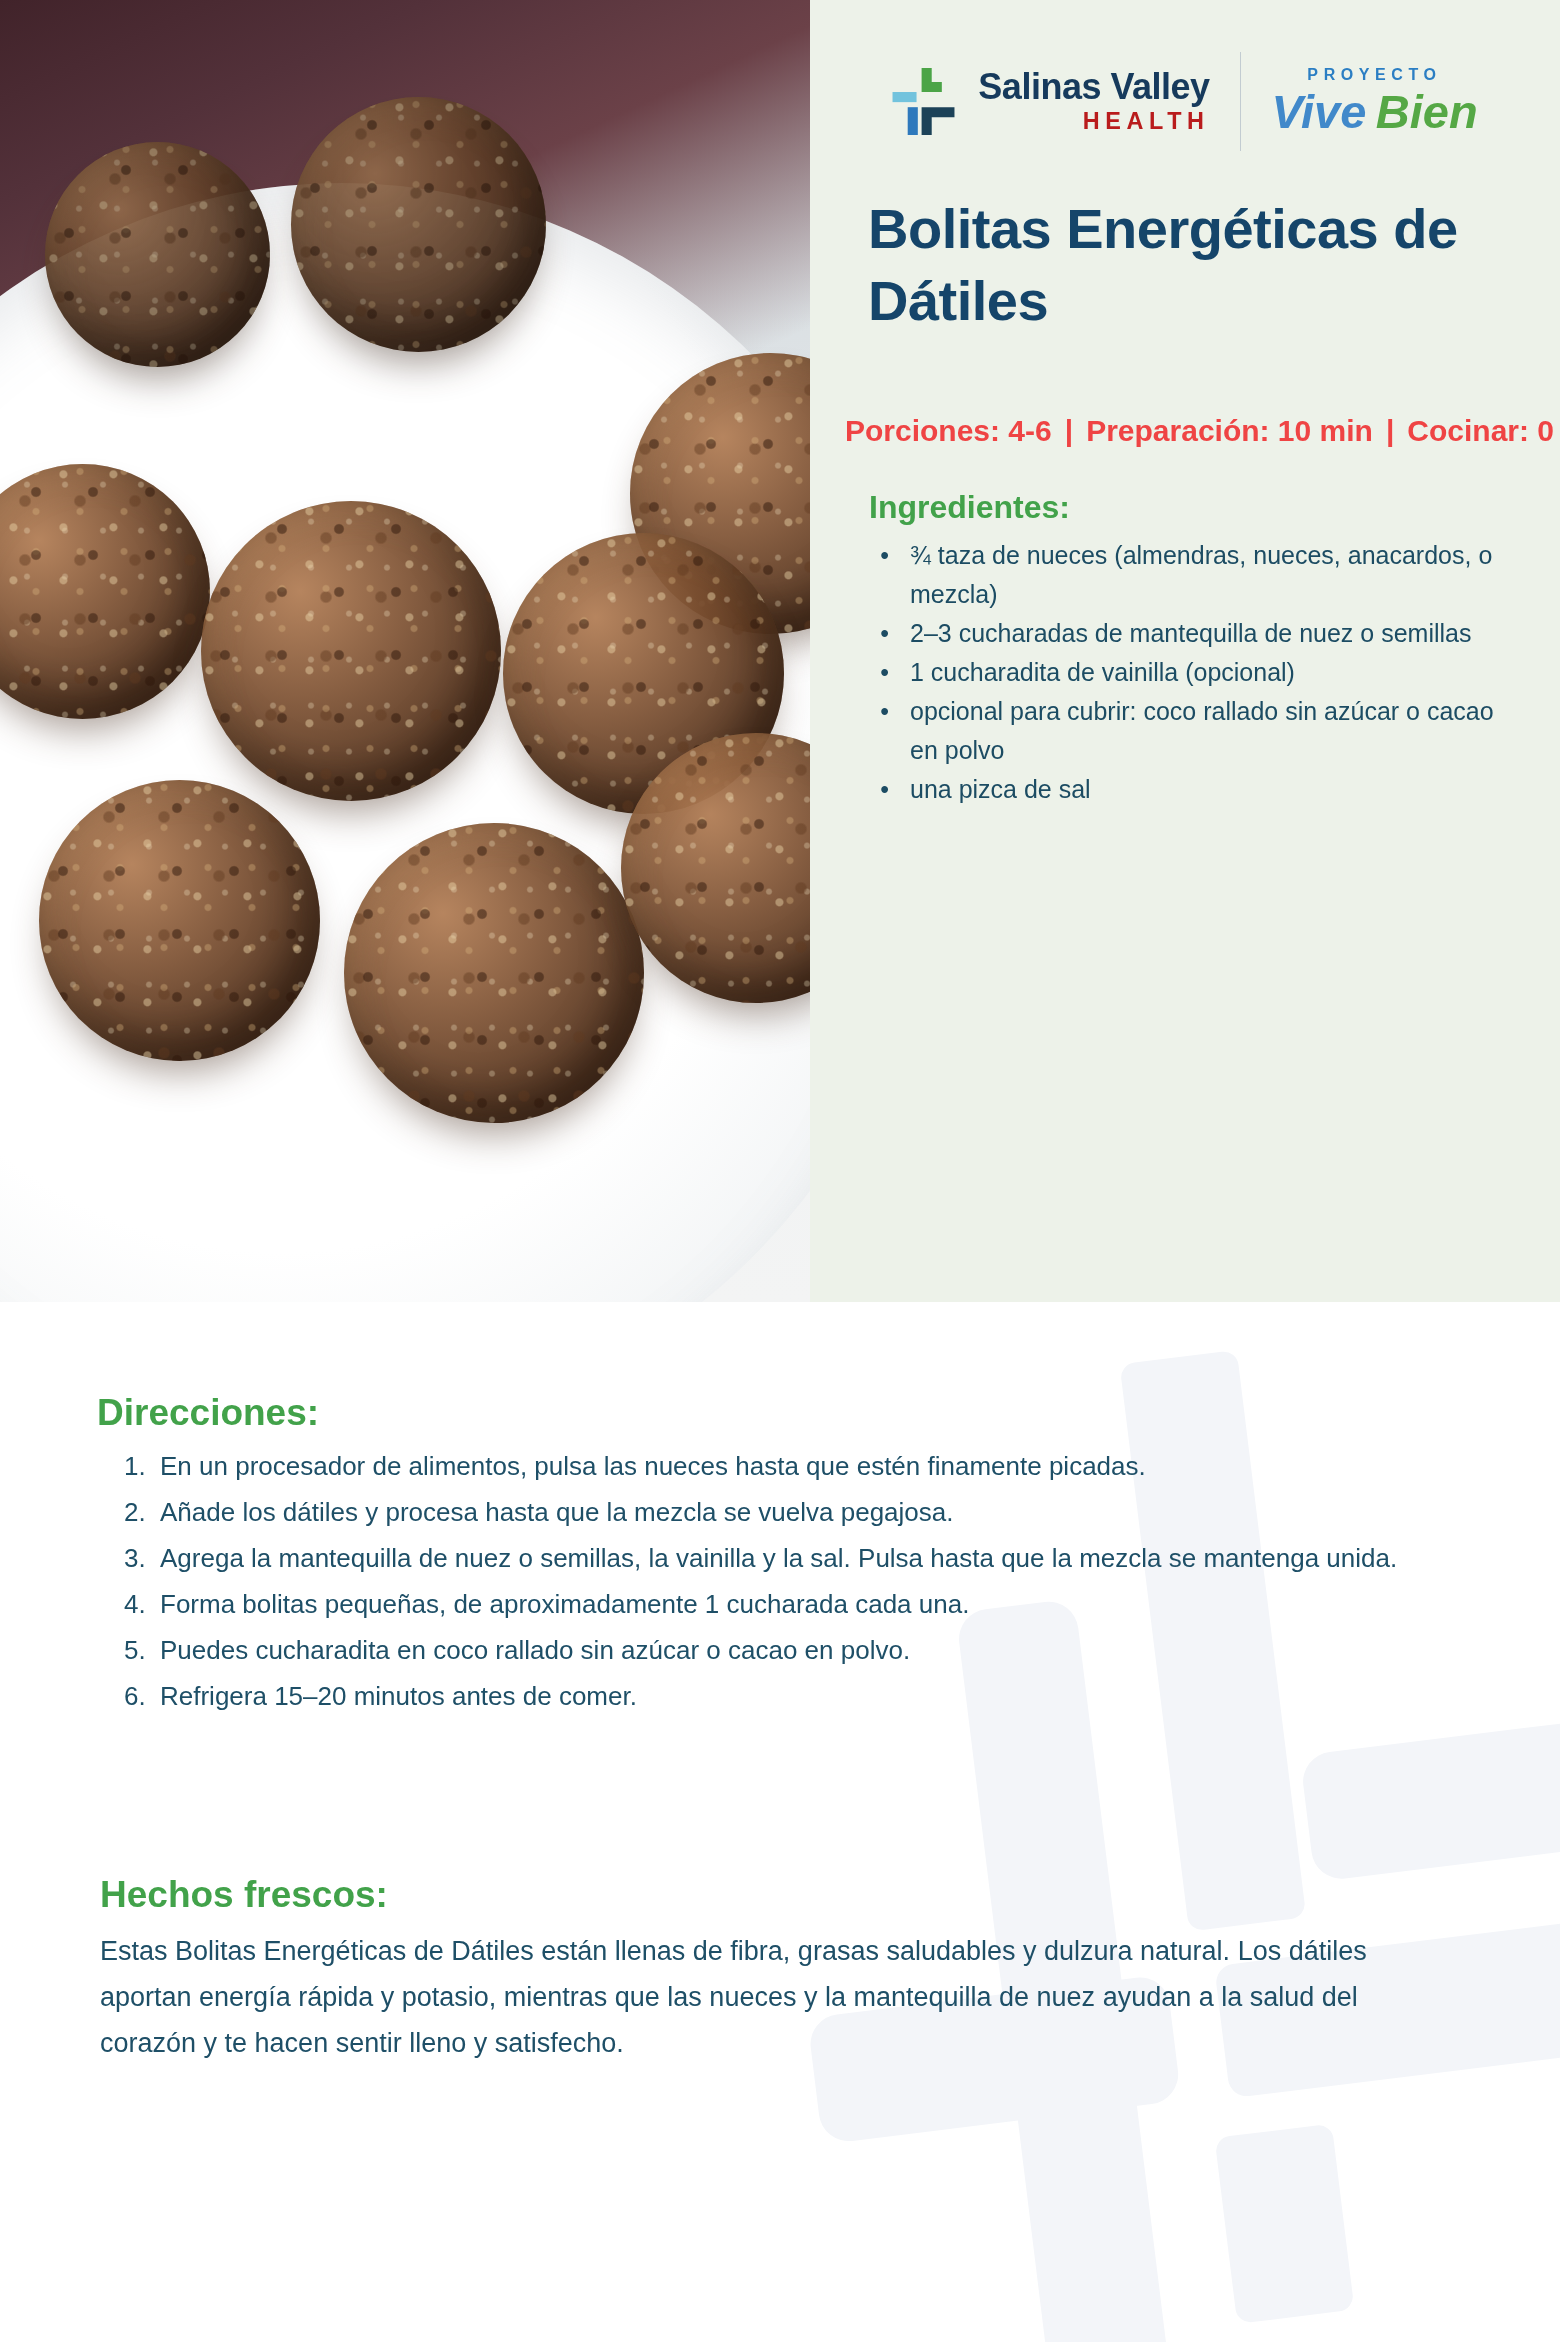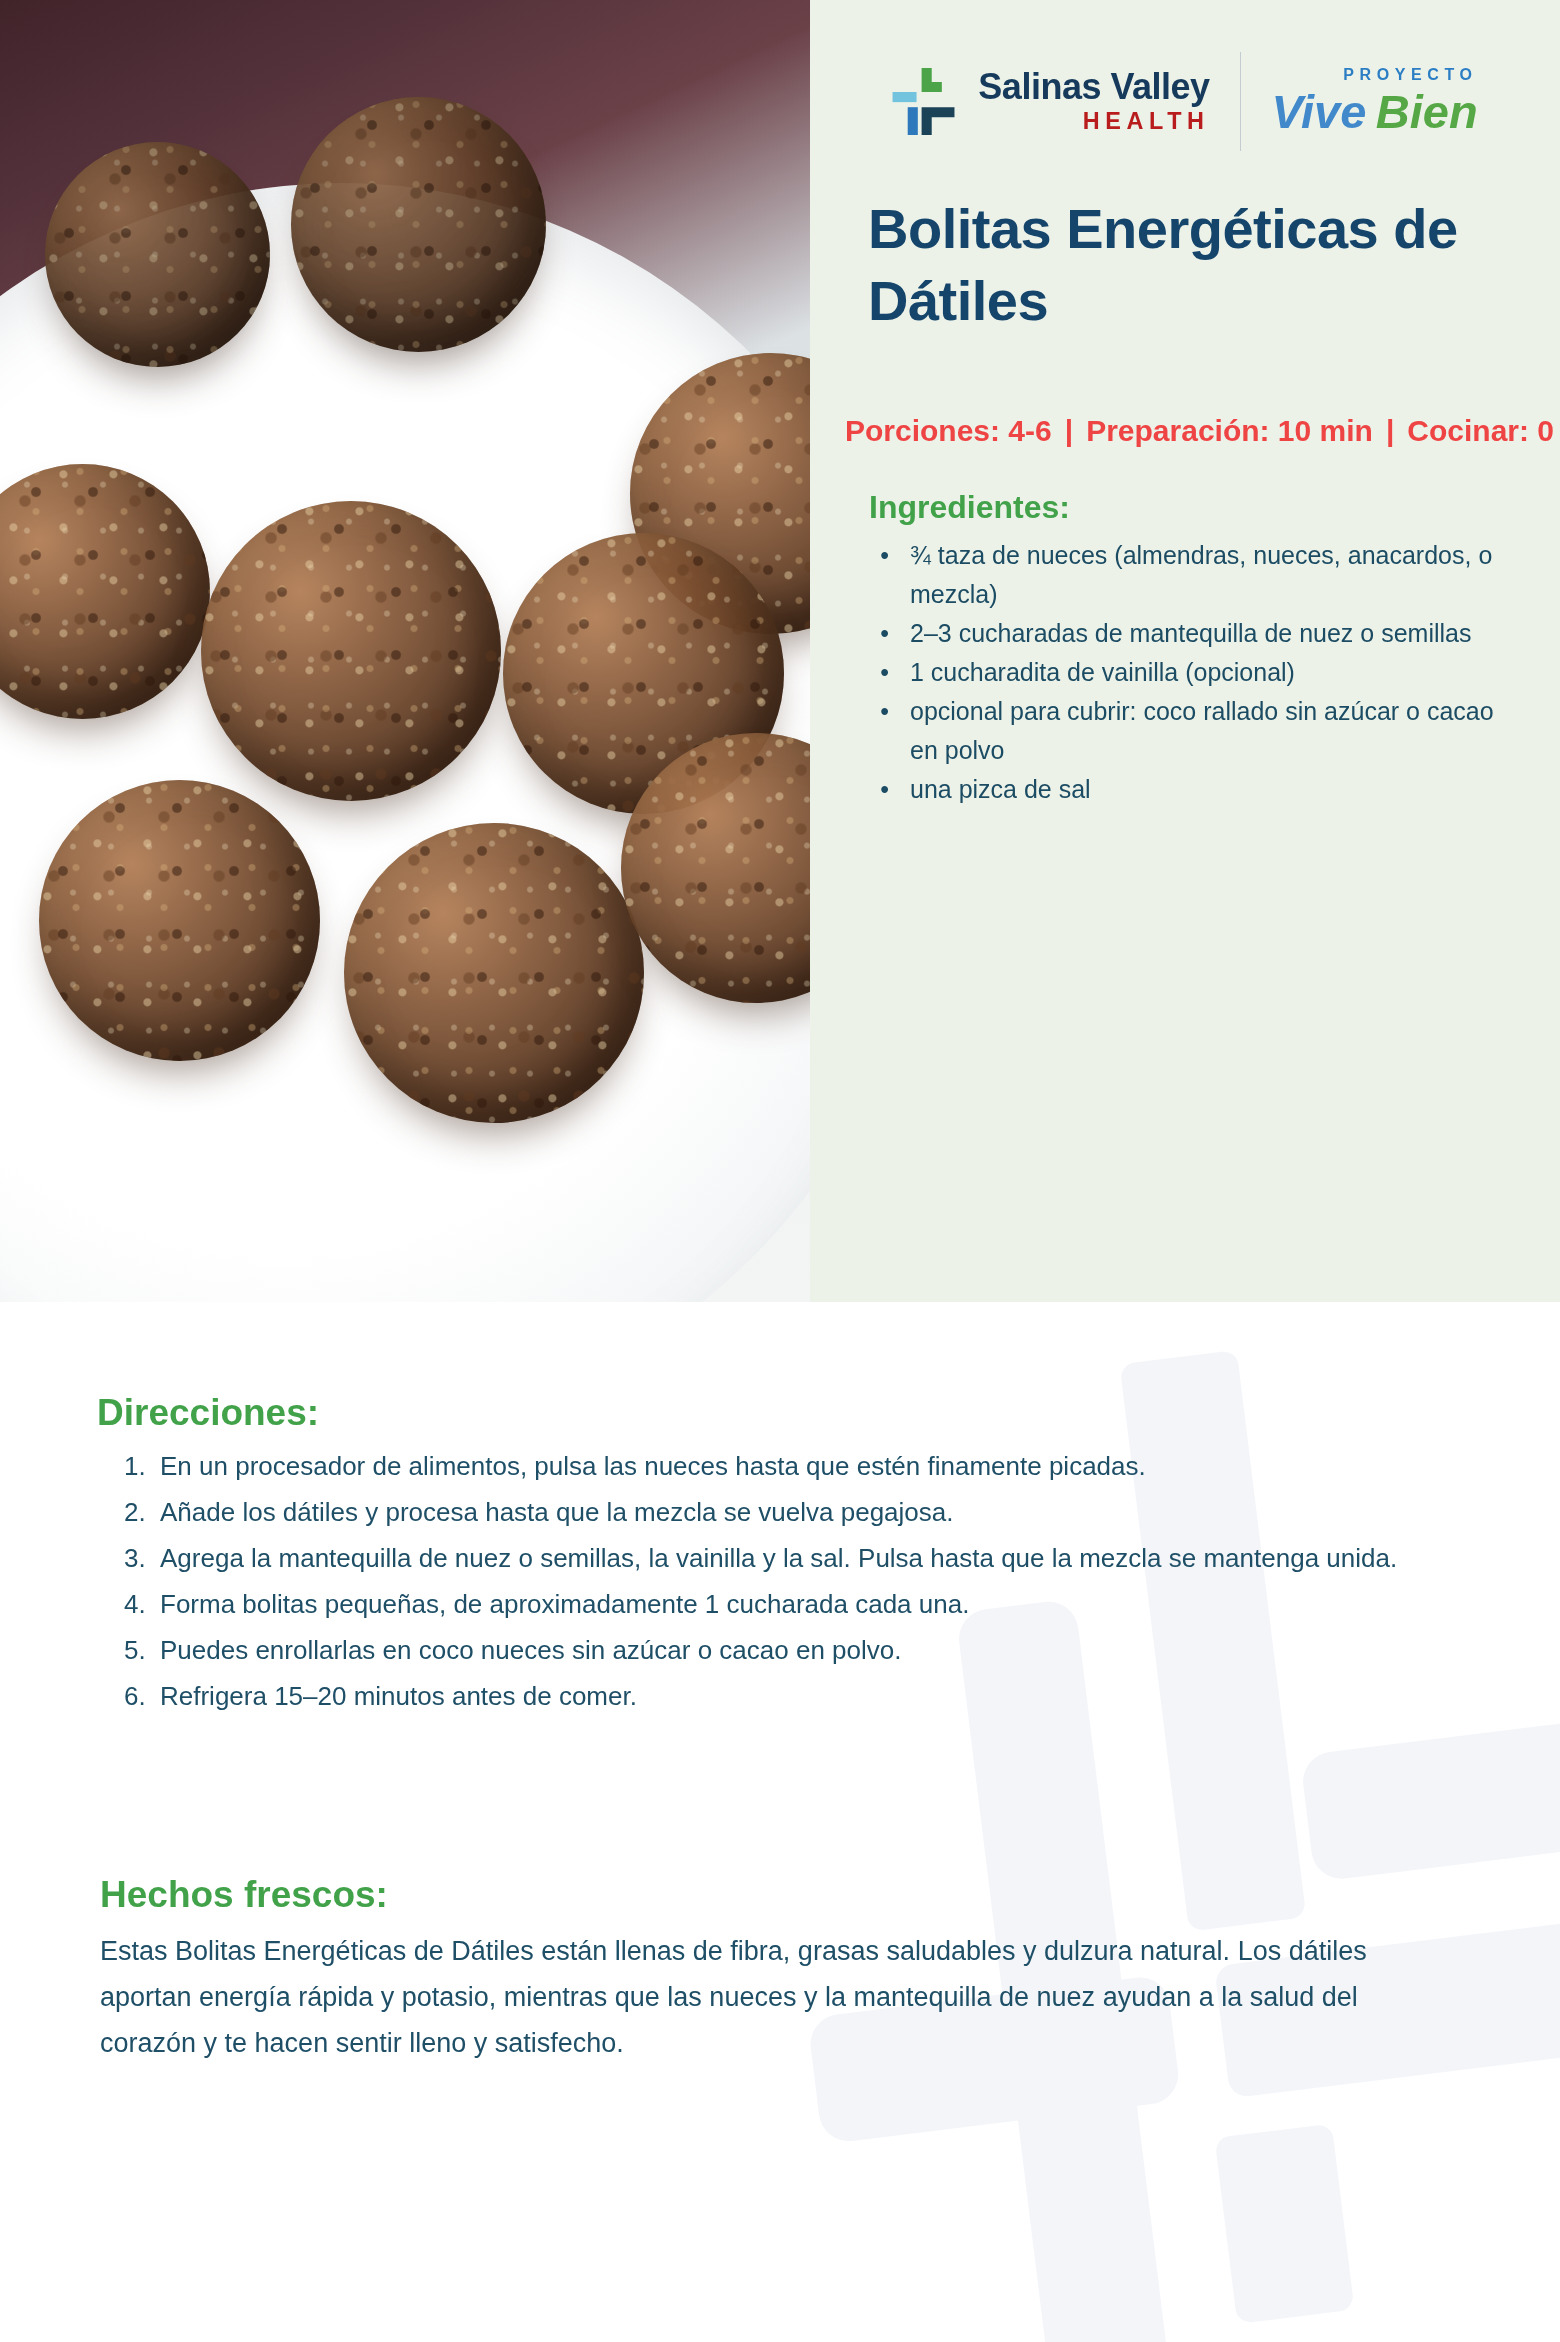--- a/index.html
+++ b/index.html
@@ -36,21 +36,21 @@
   
   .panel{position:absolute;left:810px;top:0;width:750px;height:1302px;background:#edf2e9;z-index:1;}
 
   .logos{position:absolute;left:810px;top:52px;width:750px;display:flex;align-items:center;
          justify-content:center;gap:30px;z-index:2;}
   .sv-logo{display:flex;align-items:center;gap:23px;}
   .sv-text{display:flex;flex-direction:column;align-items:flex-end;}
   .sv-name{font-size:36px;font-weight:bold;color:#163a5c;letter-spacing:-0.5px;line-height:1.05;}
   .sv-health{font-size:23.4px;font-weight:bold;color:#b91c1c;letter-spacing:5.6px;margin-top:2.8px;}
   .logo-divider{width:1.9px;height:99px;background:#c2ccd1;}
-  .vb{display:flex;flex-direction:column;align-items:flex-end;}
+  .vb{display:flex;flex-direction:column;align-items:center;}
   .vb-kicker{font-size:16px;font-weight:bold;color:#2b7ec3;letter-spacing:5.6px;}
   .vb-name{font-size:47px;font-weight:bold;font-style:italic;line-height:1.1;margin-top:1.9px;}
   .vb-vive{color:#4189ca;}
   .vb-bien{color:#55a845;margin-left:9.4px;}
 
   .title{position:absolute;left:868px;top:193px;width:712px;z-index:2;
          font-size:56px;line-height:72px;font-weight:bold;color:#15456a;letter-spacing:-0.5px;}
 
   .meta{position:absolute;left:845px;top:414px;z-index:2;display:flex;gap:13px;white-space:nowrap;
         font-size:30px;font-weight:bold;color:#ef4444;}
@@ -144,21 +144,21 @@
       <li>opcional para cubrir: coco rallado sin azúcar o cacao en polvo</li>
       <li>una pizca de sal</li>
     </ul>
 
   <div class="dir-head">Direcciones:</div>
   <ol class="steps">
       <li>En un procesador de alimentos, pulsa las nueces hasta que estén finamente picadas.</li>
       <li>Añade los dátiles y procesa hasta que la mezcla se vuelva pegajosa.</li>
       <li>Agrega la mantequilla de nuez o semillas, la vainilla y la sal. Pulsa hasta que la mezcla se mantenga unida.</li>
       <li>Forma bolitas pequeñas, de aproximadamente 1 cucharada cada una.</li>
-      <li>Puedes enrollarlas en coco nueces sin azúcar o cacao en polvo.</li>
+      <li>Puedes cucharadita en coco rallado sin azúcar o cacao en polvo.</li>
       <li>Refrigera 15–20 minutos antes de comer.</li>
     </ol>
 
   <div class="facts-head">Hechos frescos:</div>
   <div class="facts-body">Estas Bolitas Energéticas de Dátiles están llenas de fibra, grasas saludables y dulzura natural. Los dátiles aportan energía rápida y potasio, mientras que las nueces y la mantequilla de nuez ayudan a la salud del corazón y te hacen sentir lleno y satisfecho.</div>
 
 </div>
 
 
 </body></html>

